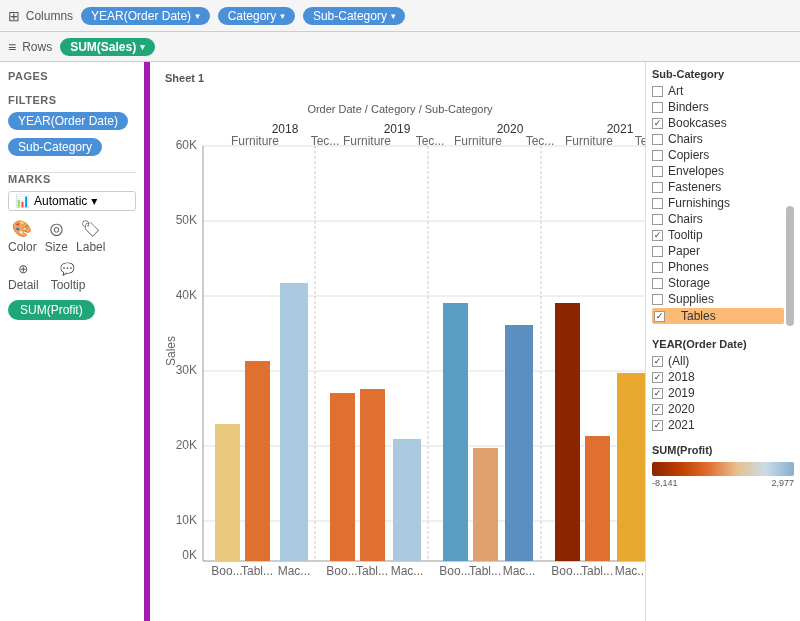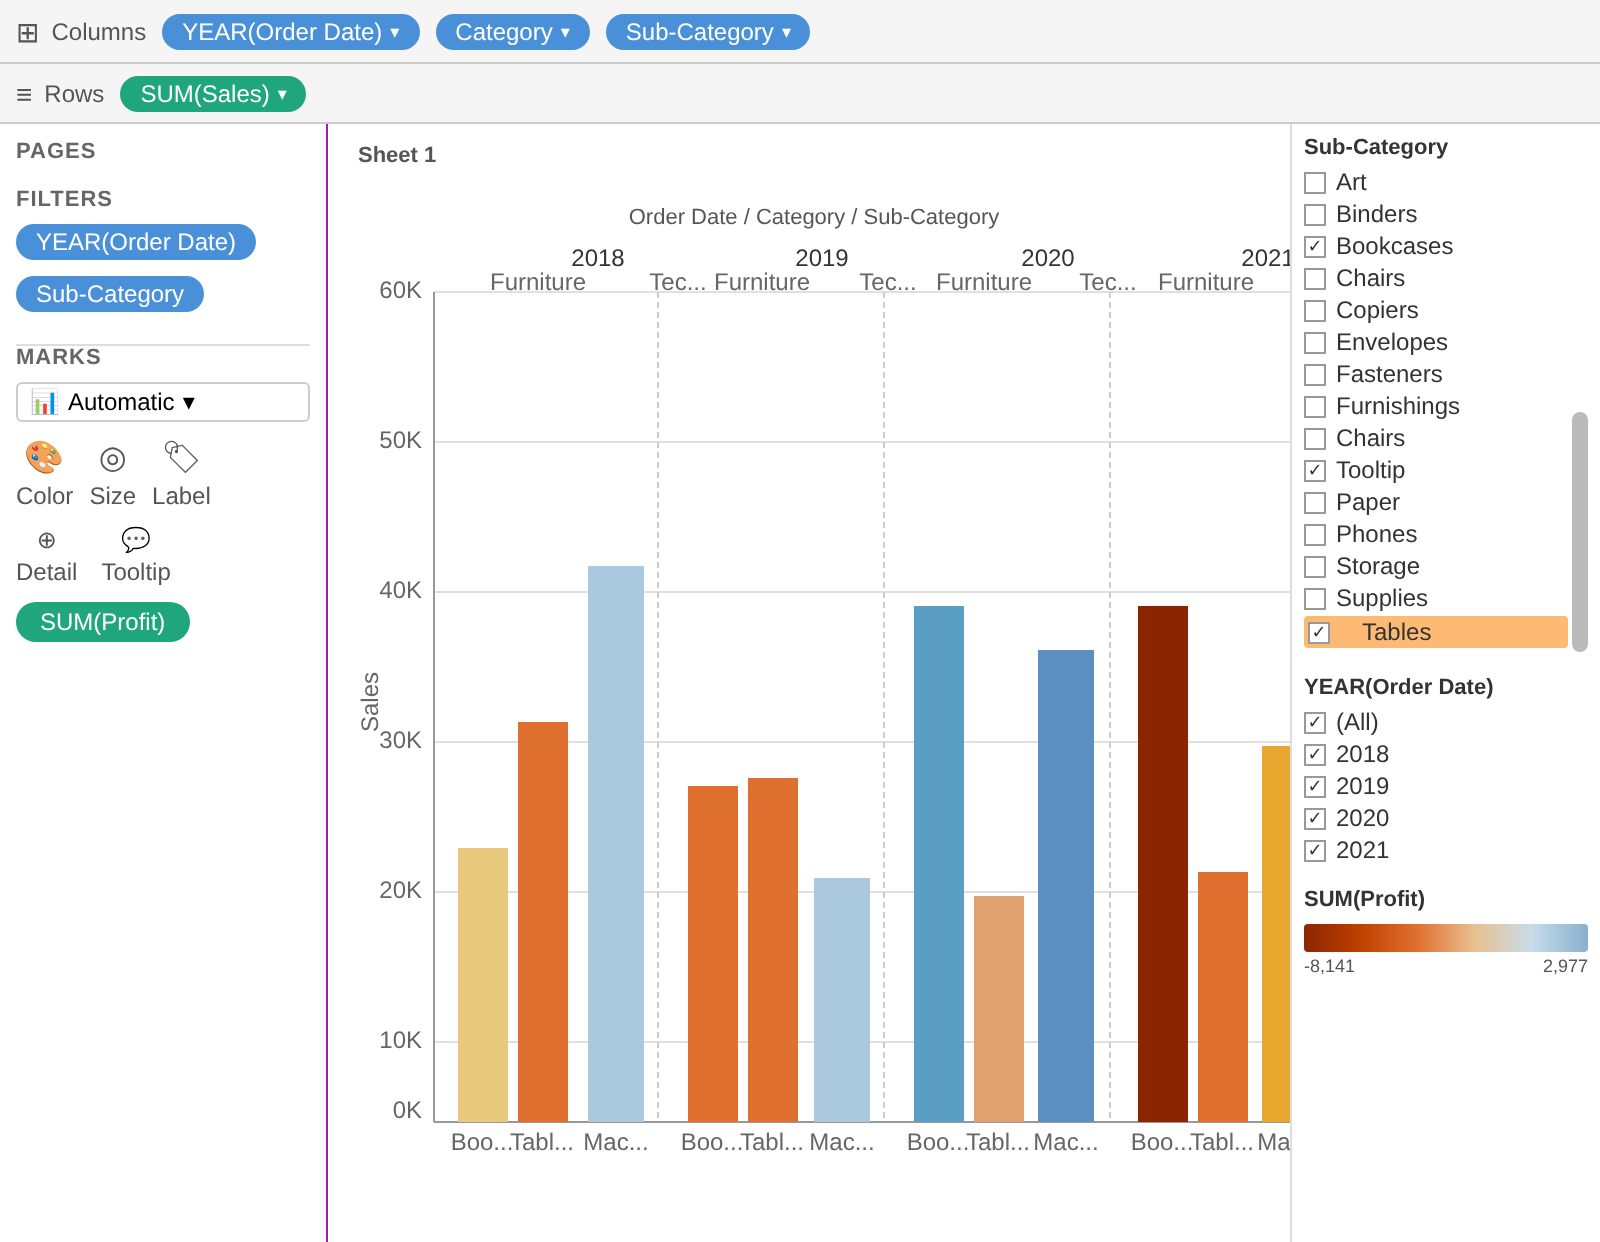--- a/index.html
+++ b/index.html
@@ -6,31 +6,31 @@
     body { background: #f0f0f0; width: 800px; height: 621px; overflow: hidden; }
     .app { display: flex; flex-direction: column; height: 621px; background: white; }
     
     
     .toolbar { display: flex; align-items: center; background: #f5f5f5; border-bottom: 1px solid #ccc; padding: 4px 8px; gap: 8px; height: 32px; }
     .toolbar-section { display: flex; align-items: center; gap: 6px; }
     .toolbar-icon { color: #555; font-size: 14px; }
     .toolbar-label { color: #555; font-size: 12px; }
     .pill { background: #1fa67a; color: white; border-radius: 12px; padding: 2px 10px; font-size: 11px; display: flex; align-items: center; gap: 4px; }
     .pill-blue { background: #4a90d9; }
-    .pill-teal { background: #1fa67a; }
+    .pill-teal { background: #1fa67a; font-weight: bold; }
     .dropdown-arrow { font-size: 9px; }
     
     
     .rows-bar { display: flex; align-items: center; background: #f5f5f5; border-bottom: 1px solid #ccc; padding: 4px 8px; gap: 8px; height: 30px; }
     
     
     .main { display: flex; flex: 1; overflow: hidden; }
     
     
-    .sidebar { width: 164px; background: white; border-right: 1px solid #a21caf; padding: 8px; flex-shrink: 0; }
+    .sidebar { width: 150px; background: white; border-right: 6px solid #a21caf; padding: 8px; flex-shrink: 0; }
     .sidebar-section { margin-bottom: 12px; }
     .sidebar-title { font-size: 11px; color: #666; font-weight: bold; margin-bottom: 6px; text-transform: uppercase; letter-spacing: 0.5px; }
     .filter-pill { background: #4a90d9; color: white; border-radius: 10px; padding: 2px 10px; font-size: 11px; margin-bottom: 4px; display: inline-block; }
     .marks-section { border-top: 1px solid #ddd; padding-top: 0; }
     .marks-dropdown { display: flex; align-items: center; gap: 4px; border: 1px solid #ccc; border-radius: 3px; padding: 2px 6px; margin-bottom: 8px; cursor: pointer; }
     .marks-icons { display: flex; gap: 8px; margin-bottom: 8px; }
     .mark-item { display: flex; flex-direction: column; align-items: center; gap: 2px; font-size: 10px; color: #555; cursor: pointer; }
     .mark-icon { font-size: 16px; }
     .mark-icon-small { font-size: 12px; }
     .detail-row { display: flex; gap: 12px; margin-bottom: 8px; }

